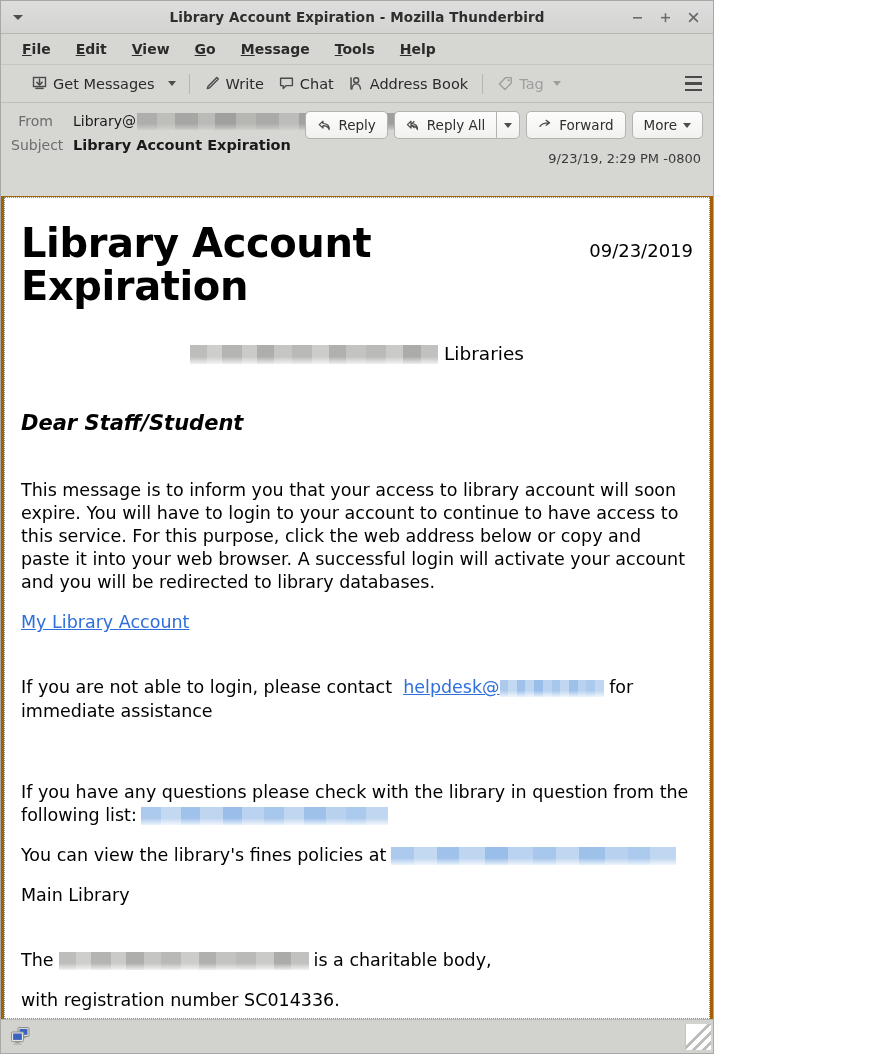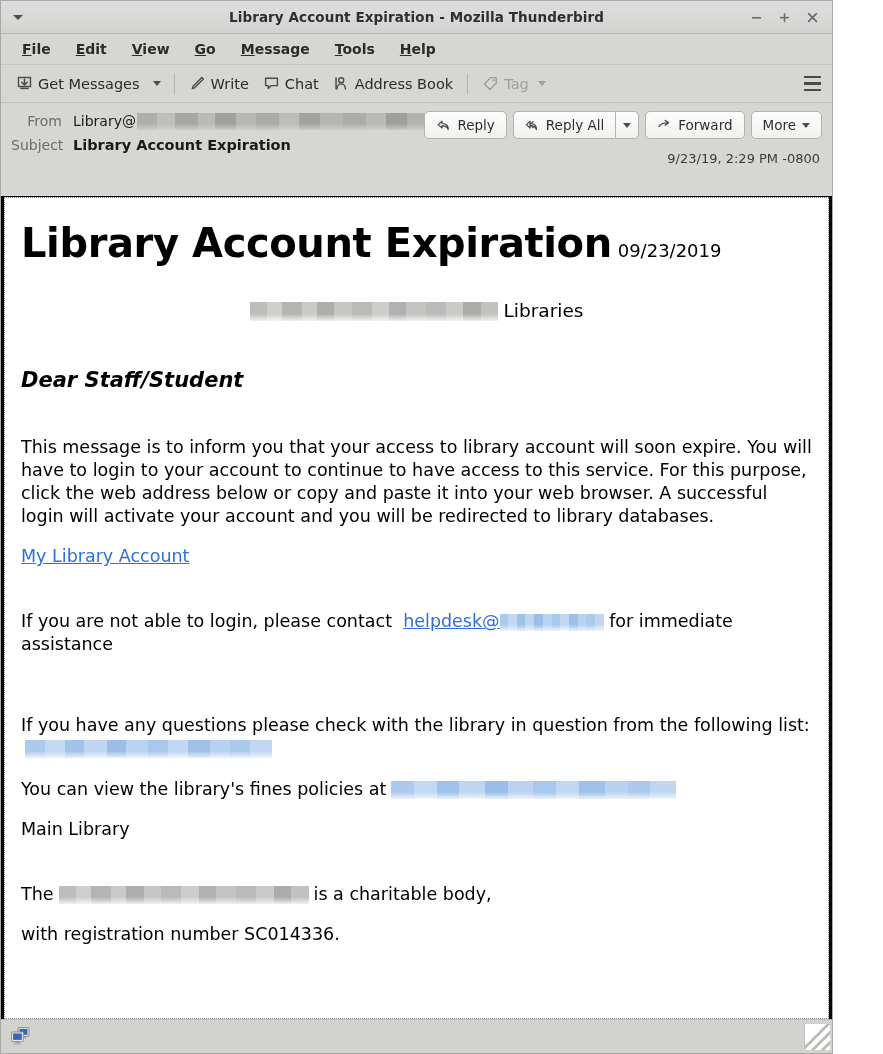--- a/index.html
+++ b/index.html
@@ -5,25 +5,25 @@
   * { box-sizing: border-box; }
   html, body {
     margin: 0; padding: 0;
     width: 883px; height: 1054px;
     overflow: hidden;
     font-family: "DejaVu Sans", sans-serif;
     background: #ffffff;
   }
 
   #app {
-    width: 833px;
+    width: 714px;
     height: 1054px;
     display: flex;
     flex-direction: column;
-    background: #000000;
+    background: #a16207;
     border: 1px solid #a8a8a4;
   }
 
   
   .titlebar {
     height: 33px;
     min-height: 33px;
     background: linear-gradient(to bottom, #dedede 0%, #d3d3d1 100%);
     border-bottom: 1px solid #b6b6b2;
     display: flex;
@@ -92,21 +92,21 @@
   }
   .menu-item u { text-decoration: underline; }
 
   
   .toolbar {
     height: 38px;
     min-height: 38px;
     background: #d6d6d3;
     display: flex;
     align-items: center;
-    padding: 0 6px 0 8px;
+    padding: 0 6px 0 23px;
     border-bottom: 1px solid #bfbfbb;
   }
   .tool-btn {
     display: flex;
     align-items: center;
     gap: 5px;
     padding: 4px 7px;
     font-size: 14.5px;
     color: #2b2b2b;
     cursor: default;
@@ -155,21 +155,21 @@
   }
   .hdr-row {
     display: flex;
     align-items: center;
     min-height: 24px;
   }
   .hdr-label {
     width: 62px;
     min-width: 62px;
     text-align: right;
-    padding-right: 11px;
+    padding-right: 20px;
     font-size: 14px;
     color: #6d6d6d;
     cursor: default;
   }
   .hdr-value {
     font-size: 14px;
     color: #1a1a1a;
     display: flex;
     align-items: center;
     cursor: default;

